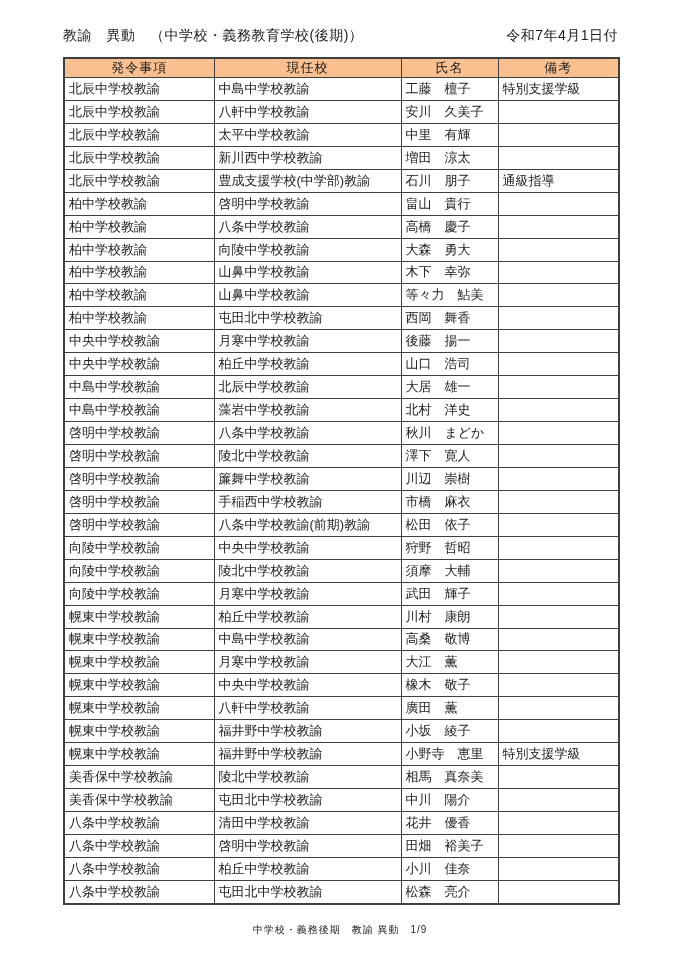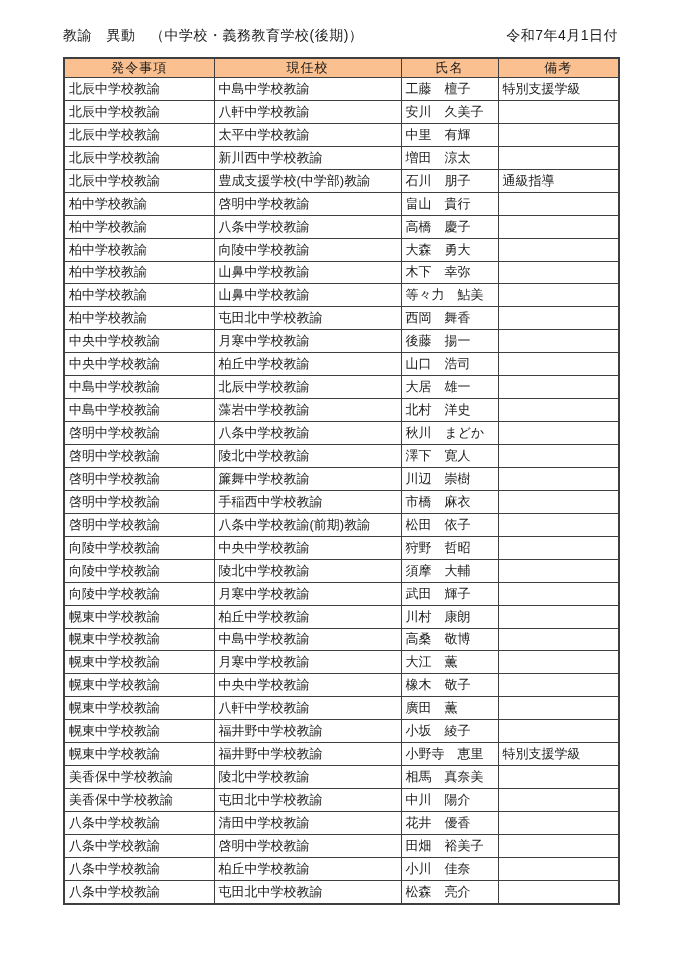--- a/index.html
+++ b/index.html
@@ -293,14 +293,15 @@
         </tr>
         <tr>
           <td>八条中学校教諭</td>
           <td>屯田北中学校教諭</td>
           <td>松森　亮介</td>
           <td></td>
         </tr>
       </tbody>
   </table>
 
+  <div class="footer">中学校・義務後期　教諭 異動　1/9</div>
 
 </div>
 
 </body></html>

